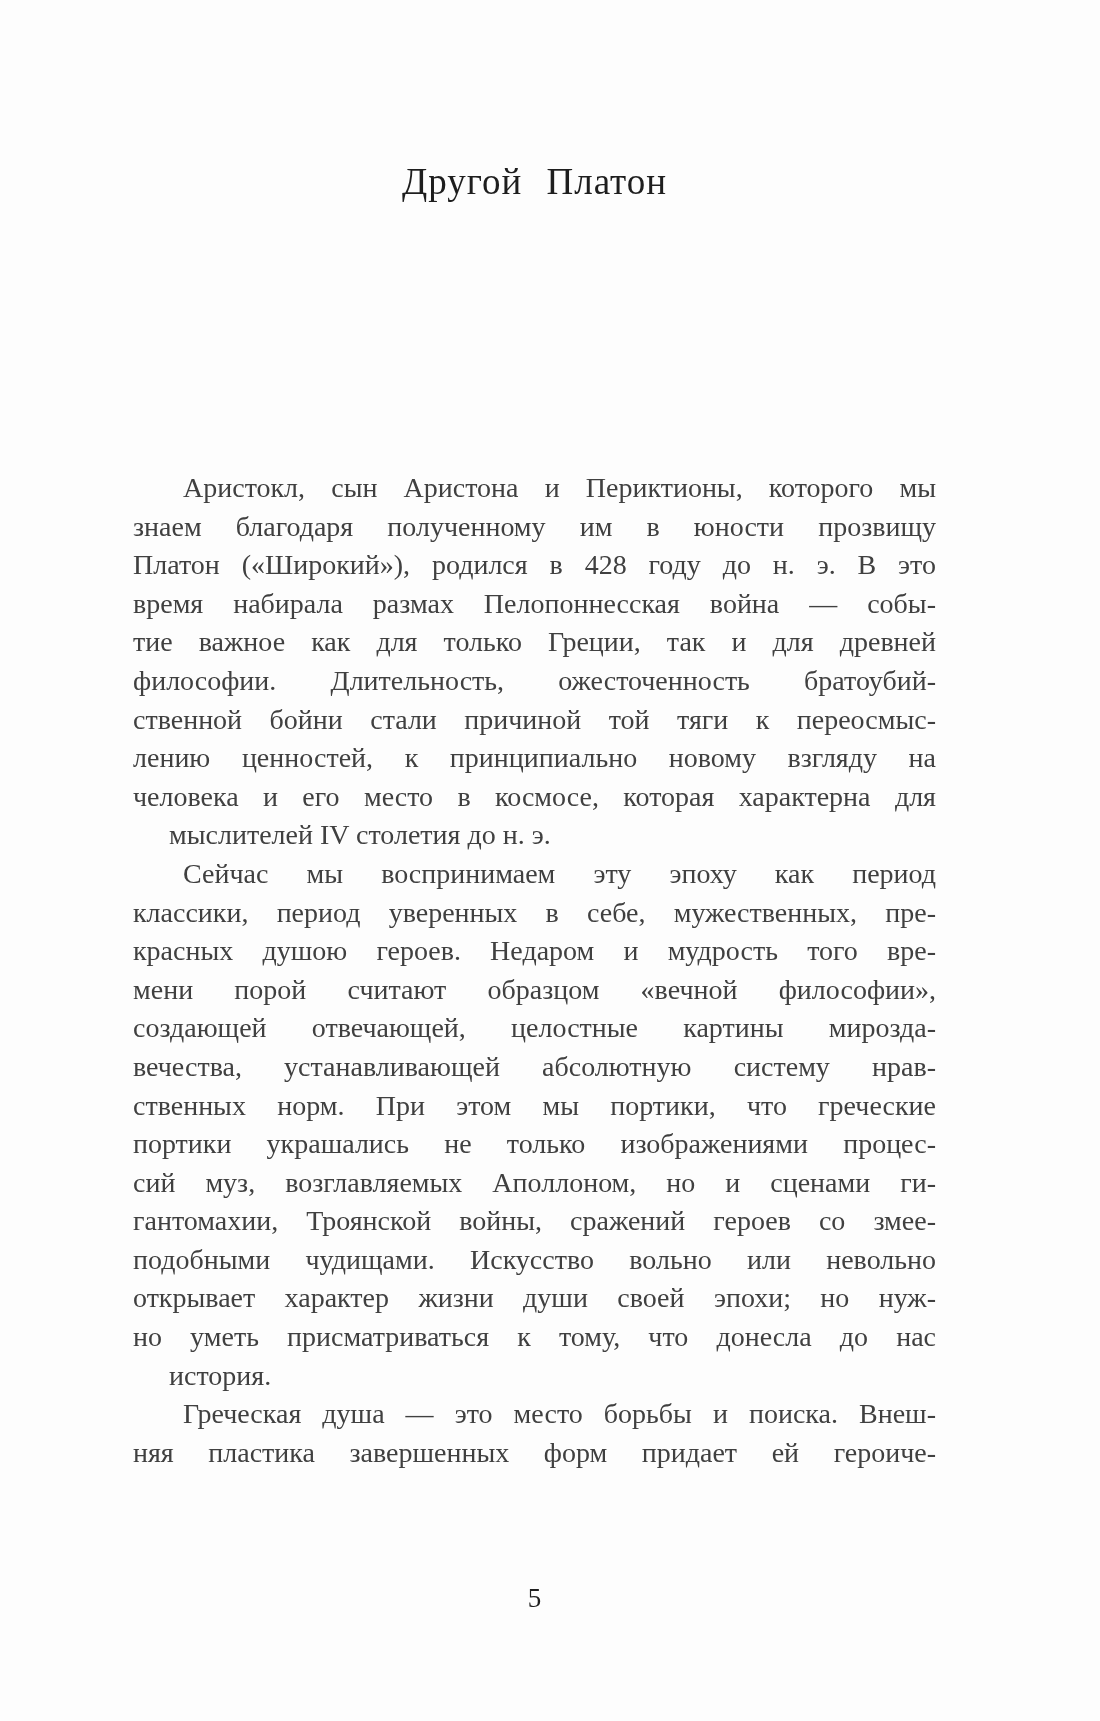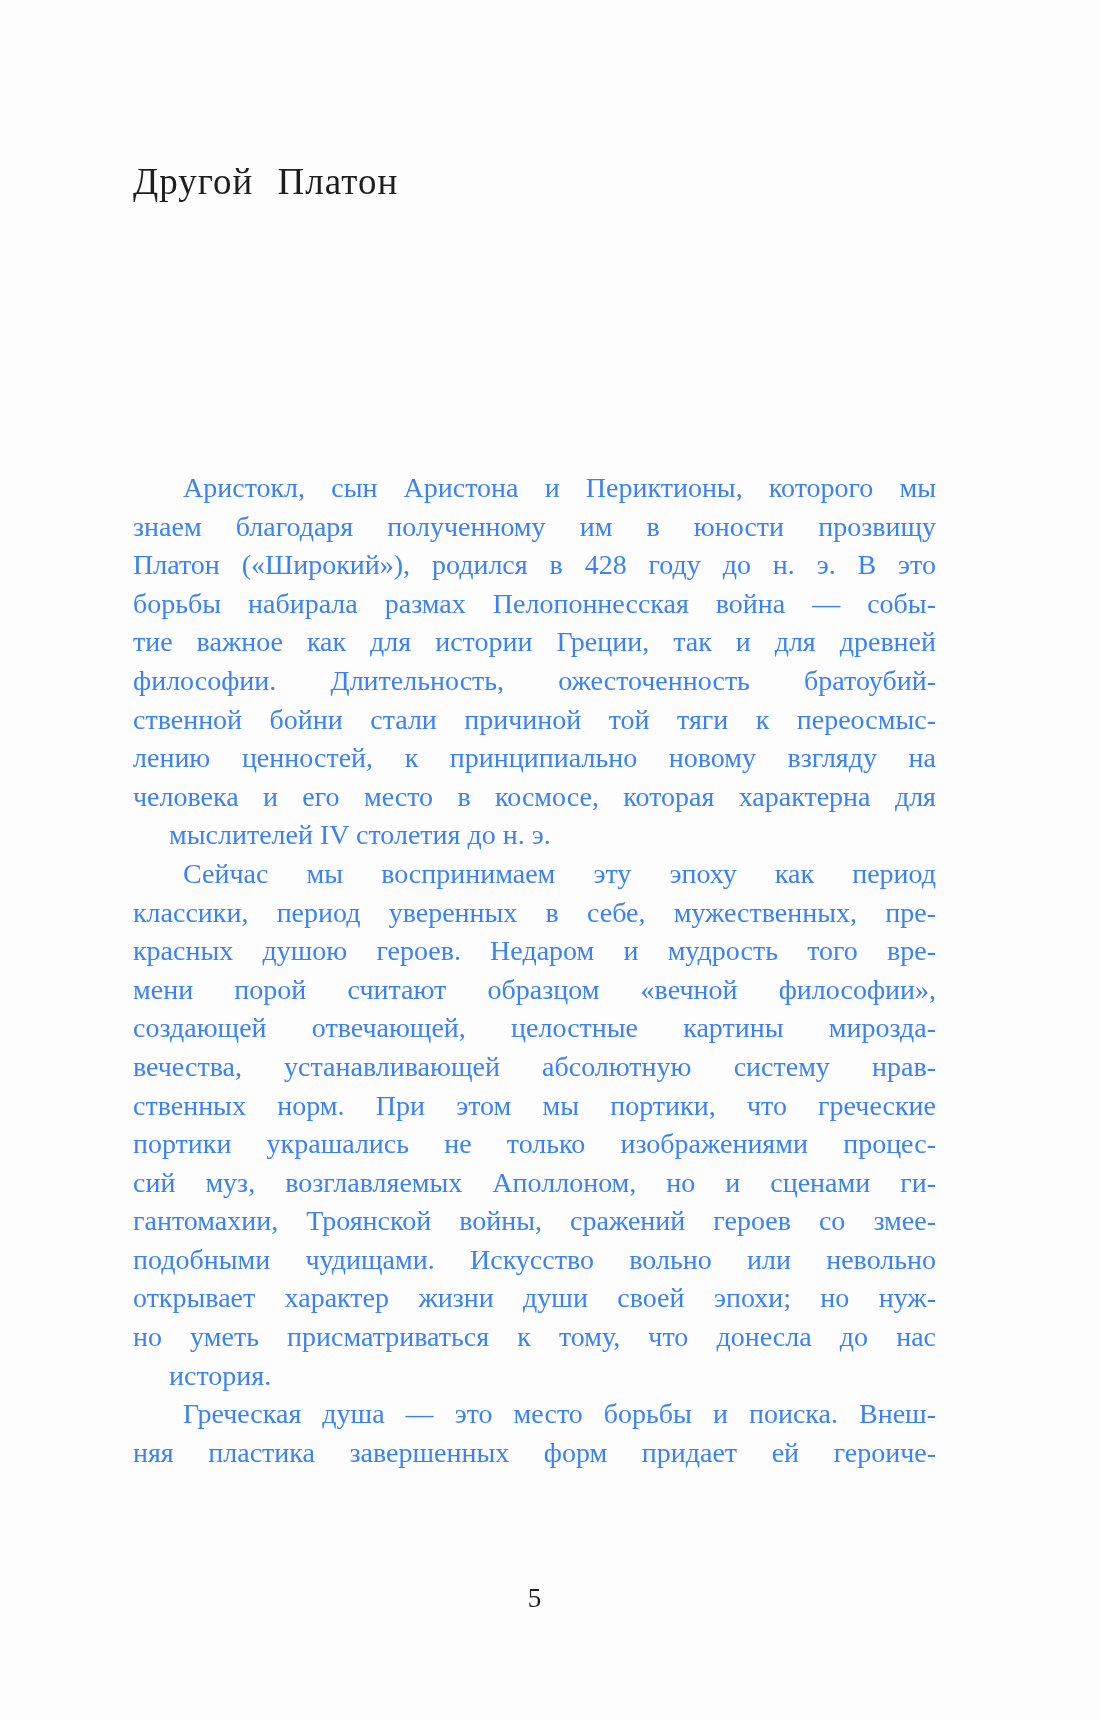--- a/index.html
+++ b/index.html
@@ -20,32 +20,33 @@
     inset: 0;
   }
   .chapter-title {
     position: absolute;
     top: 160px;
     left: 133px;
     width: 803px;
     margin: 0;
     font-size: 37px;
     font-weight: 400;
+    text-align: center;
     letter-spacing: 1px;
     word-spacing: 14px;
     color: #1e1e1e;
   }
   .text-block {
     position: absolute;
     top: 469px;
     left: 133px;
     width: 803px;
     font-size: 28px;
     line-height: 38.6px;
-    color: #3b82f6;
+    color: #404040;
   }
   .para {
     margin: 0;
     padding: 0;
   }
   .line {
     display: block;
     text-align: justify;
     text-align-last: justify;
     white-space: normal;
@@ -72,22 +73,22 @@
 
 <main class="page">
 
   <h1 class="chapter-title">Другой Платон</h1>
 
   <section class="text-block" id="text-block">
       <p class="para">
         <span class="line first">Аристокл, сын Аристона и Периктионы, которого мы</span>
         <span class="line">знаем благодаря полученному им в юности прозвищу</span>
         <span class="line">Платон («Широкий»), родился в 428 году до н. э. В это</span>
-        <span class="line">борьбы набирала размах Пелопоннесская война — собы-</span>
-        <span class="line">тие важное как для истории Греции, так и для древней</span>
+        <span class="line">время набирала размах Пелопоннесская война — собы-</span>
+        <span class="line">тие важное как для только Греции, так и для древней</span>
         <span class="line">философии. Длительность, ожесточенность братоубий-</span>
         <span class="line">ственной бойни стали причиной той тяги к переосмыс-</span>
         <span class="line">лению ценностей, к принципиально новому взгляду на</span>
         <span class="line">человека и его место в космосе, которая характерна для</span>
         <span class="line last">мыслителей IV столетия до н. э.</span>
       </p>
       <p class="para">
         <span class="line first">Сейчас мы воспринимаем эту эпоху как период</span>
         <span class="line">классики, период уверенных в себе, мужественных, пре-</span>
         <span class="line">красных душою героев. Недаром и мудрость того вре-</span>

